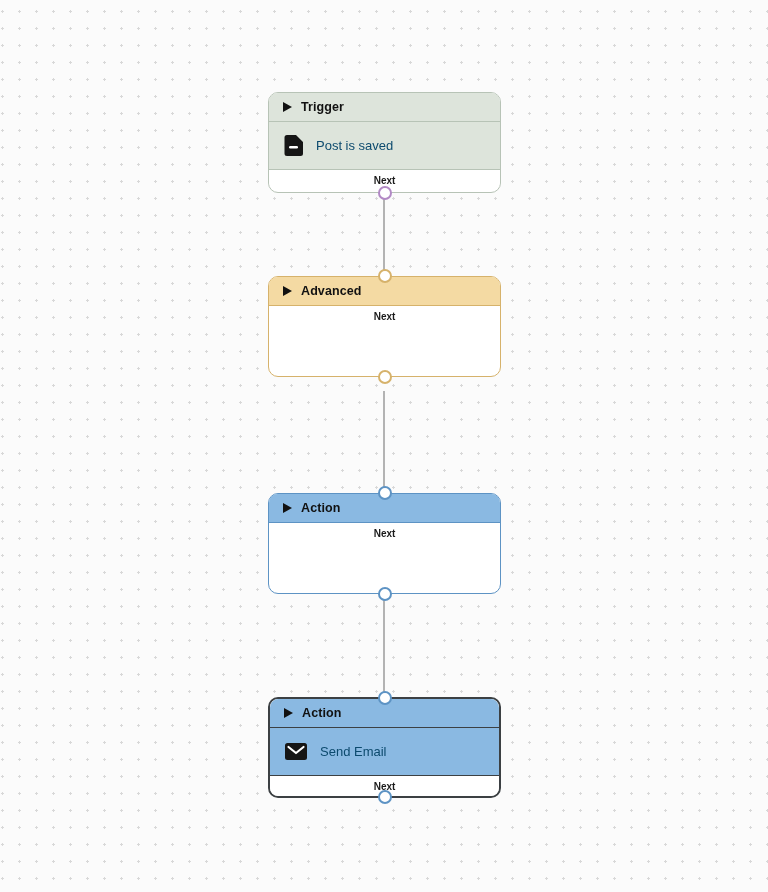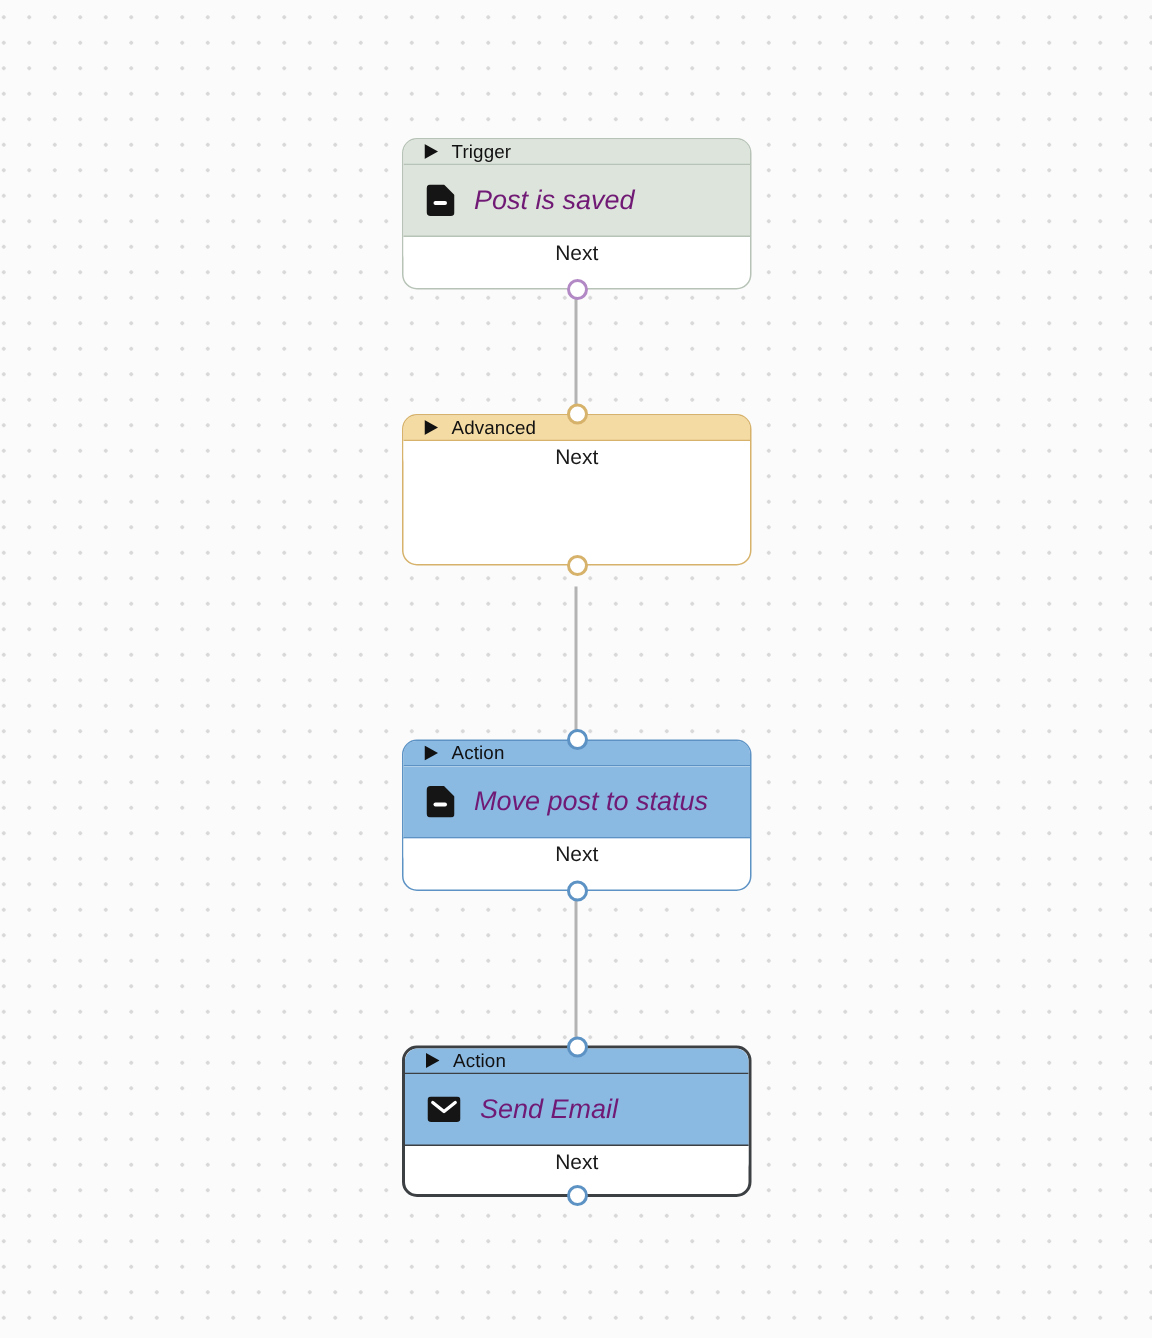--- a/index.html
+++ b/index.html
@@ -17,43 +17,43 @@
   .node{
     position:absolute;left:268px;width:233px;height:101px;
     border-radius:10px;
     border:1.5px solid var(--border,#999);
     background:#fff;
     box-sizing:border-box;
     z-index:1;
   }
   .node.is-selected{border-width:2px;}
   .node-header{
-    height:17px;
+    height:29px;
     background:var(--fill,#eee);
     border-bottom:1px solid var(--border,#999);
     border-radius:8.5px 8.5px 0 0;
     display:flex;align-items:center;gap:9px;
-    padding:0 0 0 14px;box-sizing:border-box;
+    padding:0 0 0 14px;box-sizing:border-box;font-weight:bold;
   }
   .node-cat{font-size:12.5px;color:#111;letter-spacing:.1px;}
   .tri{display:flex;align-items:center;}
   .node-body{
     height:48px;
     background:var(--fill,#eee);
     border-bottom:1px solid var(--border,#999);
     display:flex;align-items:center;gap:13px;
     padding:0 0 0 15px;box-sizing:border-box;
   }
-  .node-title{font-size:18px;color:#701a75;font-style:italic;}
+  .node-title{font-size:13px;color:#0c4a6e;}
   .body-icon{display:flex;align-items:center;}
   .node-footer{
     height:20px;background:#ffffff;border-radius:0 0 8.5px 8.5px;
     display:flex;align-items:center;justify-content:center;
   }
-  .next-label{font-size:14px;font-weight:400;color:#1a1a1a;}
+  .next-label{font-size:10px;font-weight:700;color:#1a1a1a;}
   .port{
     position:absolute;width:10px;height:10px;border-radius:50%;
     background:#fff;border:2px solid var(--port,#999);
     left:calc(50% - 7px);z-index:2;
   }
   .port-top{top:-8px;}
   .port-bottom{bottom:-8px;}
 </style>
 </head>
 <body>
@@ -105,29 +105,20 @@
 <div class="node" style="top: 493px; --fill: #8ab9e2; --border: #5d93c4; --port: #5d93c4;">
   <div class="port port-top"></div>
   <div class="node-header">
     <span class="tri">
       <svg width="9" height="10" viewBox="0 0 9 10">
           <polygon points="0,0 9,5 0,10" fill="#111"></polygon>
         </svg>
     </span>
     <span class="node-cat">Action</span>
   </div>
-  <div class="node-body">
-    <span class="body-icon">
-      <svg width="19" height="21" viewBox="0 0 19 21">
-          <path d="M3 0 h9 l7 7 v11.5 a2.5 2.5 0 0 1 -2.5 2.5 h-13.5 a2.5 2.5 0 0 1 -2.5 -2.5 v-16 a2.5 2.5 0 0 1 2.5 -2.5 z" fill="#151515"></path>
-          <rect x="5" y="11" width="9" height="2.6" rx="1.3" fill="#fff"></rect>
-        </svg>
-    </span>
-    <span class="node-title">Move post to status</span>
-  </div>
   <div class="node-footer">
     <span class="next-label">Next</span>
   </div>
   <div class="port port-bottom"></div>
 </div>
 
 <div class="node is-selected" style="top: 697px; --fill: #8ab9e2; --border: #3c4043; --port: #5d93c4;">
   <div class="port port-top"></div>
   <div class="node-header">
     <span class="tri">

